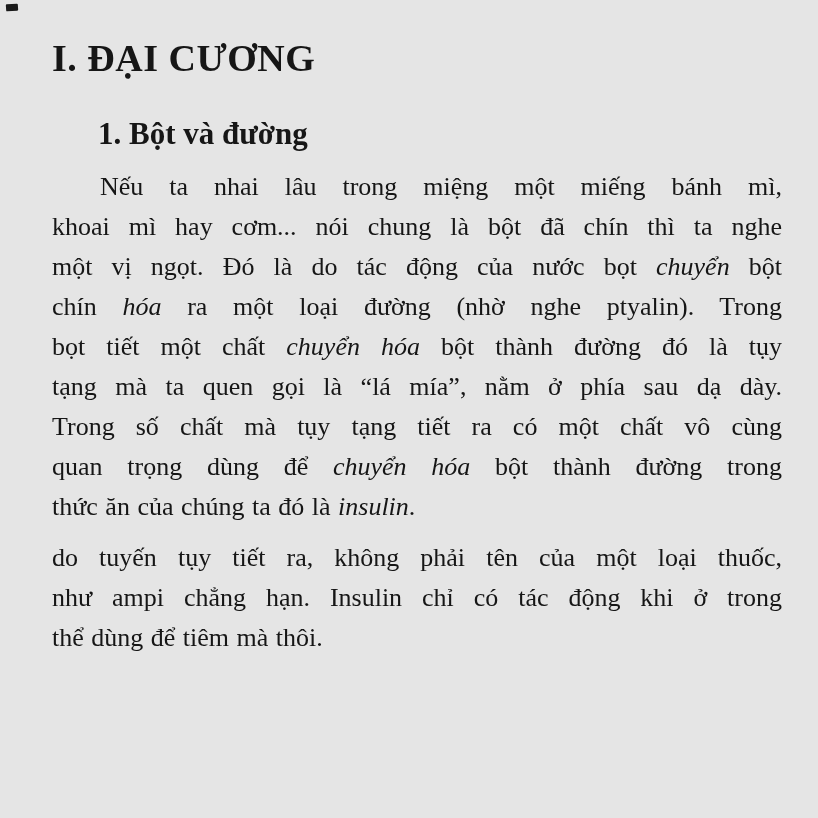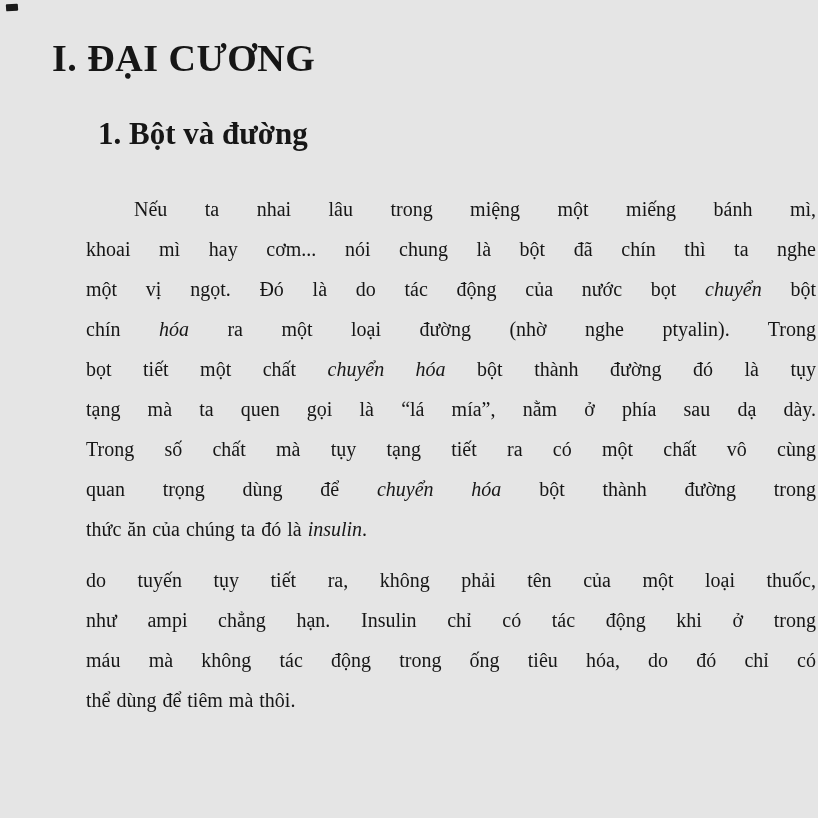--- a/index.html
+++ b/index.html
@@ -44,25 +44,24 @@
     top: 117px;
     font-size: 31px;
     line-height: 1.1;
     font-weight: bold;
     white-space: nowrap;
     text-align: center;
   }
   .body-text {
     position: absolute;
     left: 52px;
-    top: 189px;
+    top: 167px;
     width: 730px;
-    font-size: 20px;
+    font-size: 26px;
     line-height: 40px;
-    margin-left: 34px;
   }
   .para + .para {
     margin-top: 11px;
   }
   .line {
     text-align: justify;
     text-align-last: justify;
     word-spacing: 1px;
   }
   .line.first {
@@ -90,17 +89,16 @@
         <div class="line"><span>chín </span><em>hóa</em><span> ra một loại đường (nhờ nghe ptyalin). Trong</span></div>
         <div class="line"><span>bọt tiết một chất </span><em>chuyển hóa</em><span> bột thành đường đó là tụy</span></div>
         <div class="line"><span>tạng mà ta quen gọi là “lá mía”, nằm ở phía sau dạ dày.</span></div>
         <div class="line"><span>Trong số chất mà tụy tạng tiết ra có một chất vô cùng</span></div>
         <div class="line"><span>quan trọng dùng để </span><em>chuyển hóa</em><span> bột thành đường trong</span></div>
         <div class="line last"><span>thức ăn của chúng ta đó là </span><em>insulin</em><span>.</span></div>
       </div>
       <div class="para">
         <div class="line"><span>do tuyến tụy tiết ra, không phải tên của một loại thuốc,</span></div>
         <div class="line"><span>như ampi chẳng hạn. Insulin chỉ có tác động khi ở trong</span></div>
-        <div class="line"><span>máu mà không tác động trong ống tiêu hóa, do đó chỉ có</span></div>
         <div class="line last"><span>thể dùng để tiêm mà thôi.</span></div>
       </div>
     </div>
 </div>
 
 </body></html>

